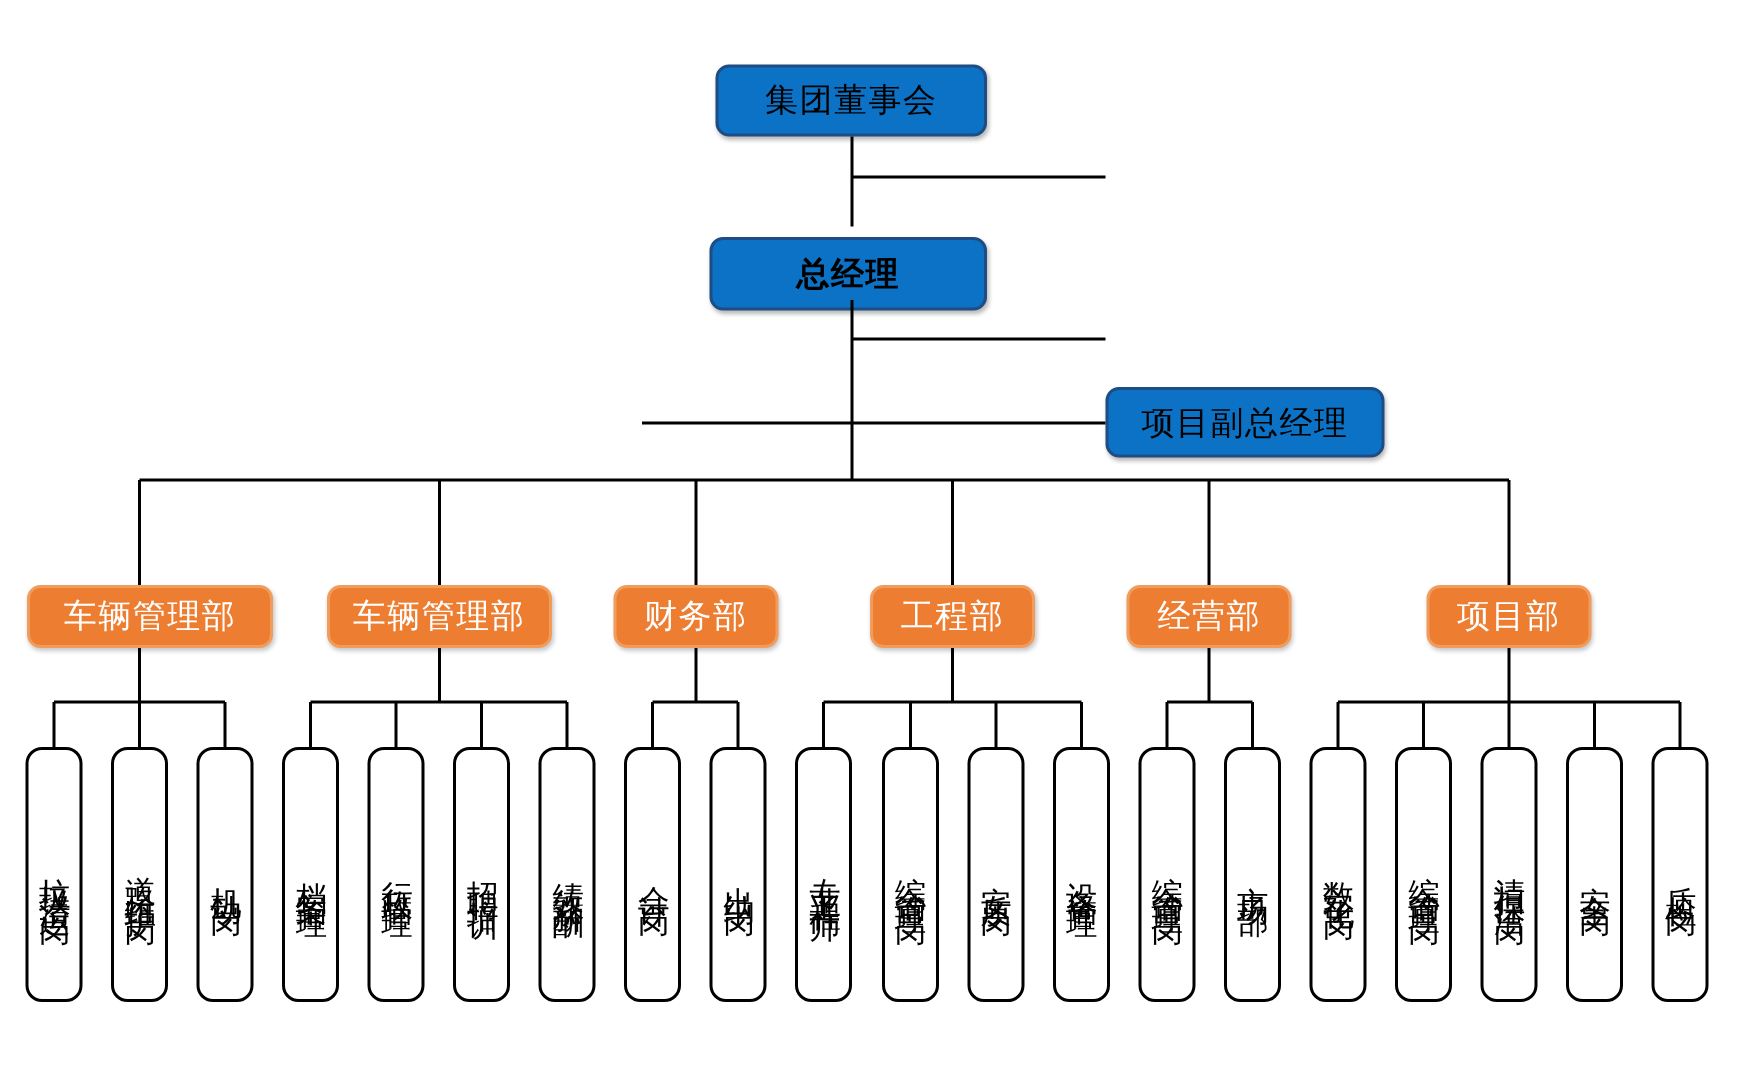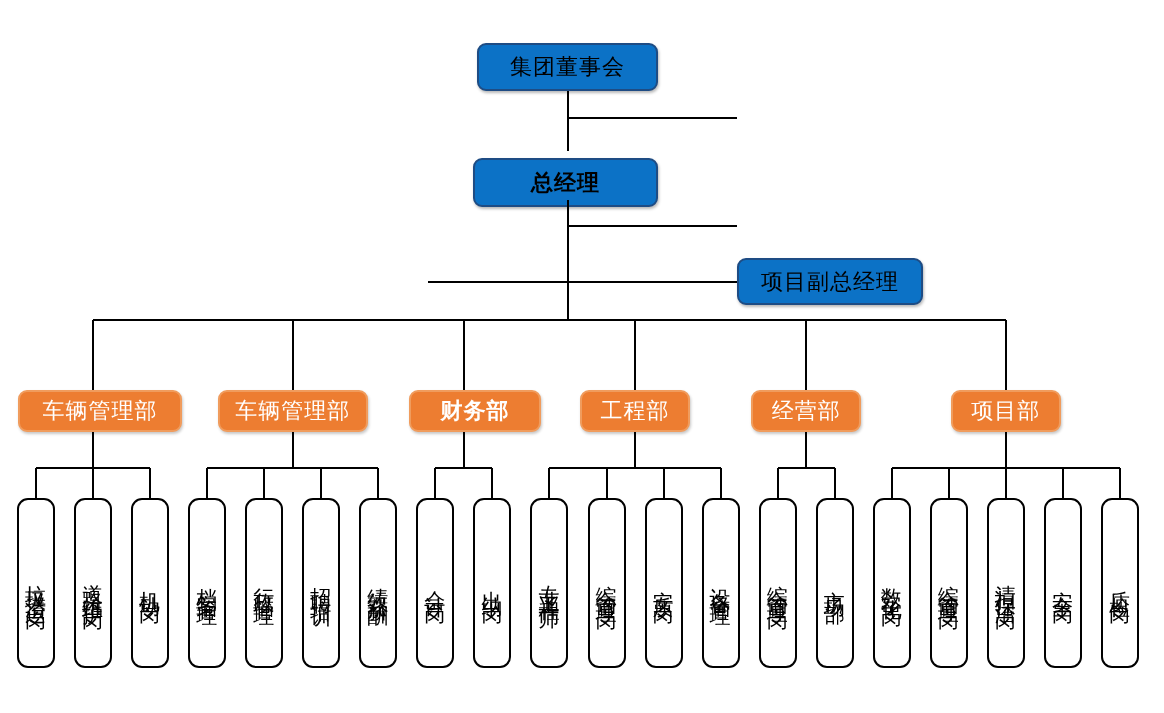--- a/index.html
+++ b/index.html
@@ -84,21 +84,21 @@
         <span>行政管理</span>
       </div>
       <div class="line" style="left: 320.25px; top: 468px; width: 2px; height: 30px;"></div>
       <div class="node leaf" style="left: 302.25px; top: 498px; width: 38px; height: 170px;">
         <span>招聘培训</span>
       </div>
       <div class="line" style="left: 377.3px; top: 468px; width: 2px; height: 30px;"></div>
       <div class="node leaf" style="left: 359.3px; top: 498px; width: 38px; height: 170px;">
         <span>绩效薪酬</span>
       </div>
-      <div class="node orange" style="left: 408.875px; top: 390px; width: 132px; height: 42px; font-weight: bold;">
+      <div class="node orange" style="left: 408.875px; top: 390px; width: 110px; height: 42px;">
         <span>财务部</span>
       </div>
       <div class="line" style="left: 462.875px; top: 320px; width: 2px; height: 70px;"></div>
       <div class="line" style="left: 462.875px; top: 432px; width: 2px; height: 36px;"></div>
       <div class="line" style="left: 435.35px; top: 467px; width: 57.05px; height: 2px;"></div>
       <div class="line" style="left: 434.35px; top: 468px; width: 2px; height: 30px;"></div>
       <div class="node leaf" style="left: 416.35px; top: 498px; width: 38px; height: 170px;">
         <span>会计岗</span>
       </div>
       <div class="line" style="left: 491.4px; top: 468px; width: 2px; height: 30px;"></div>

